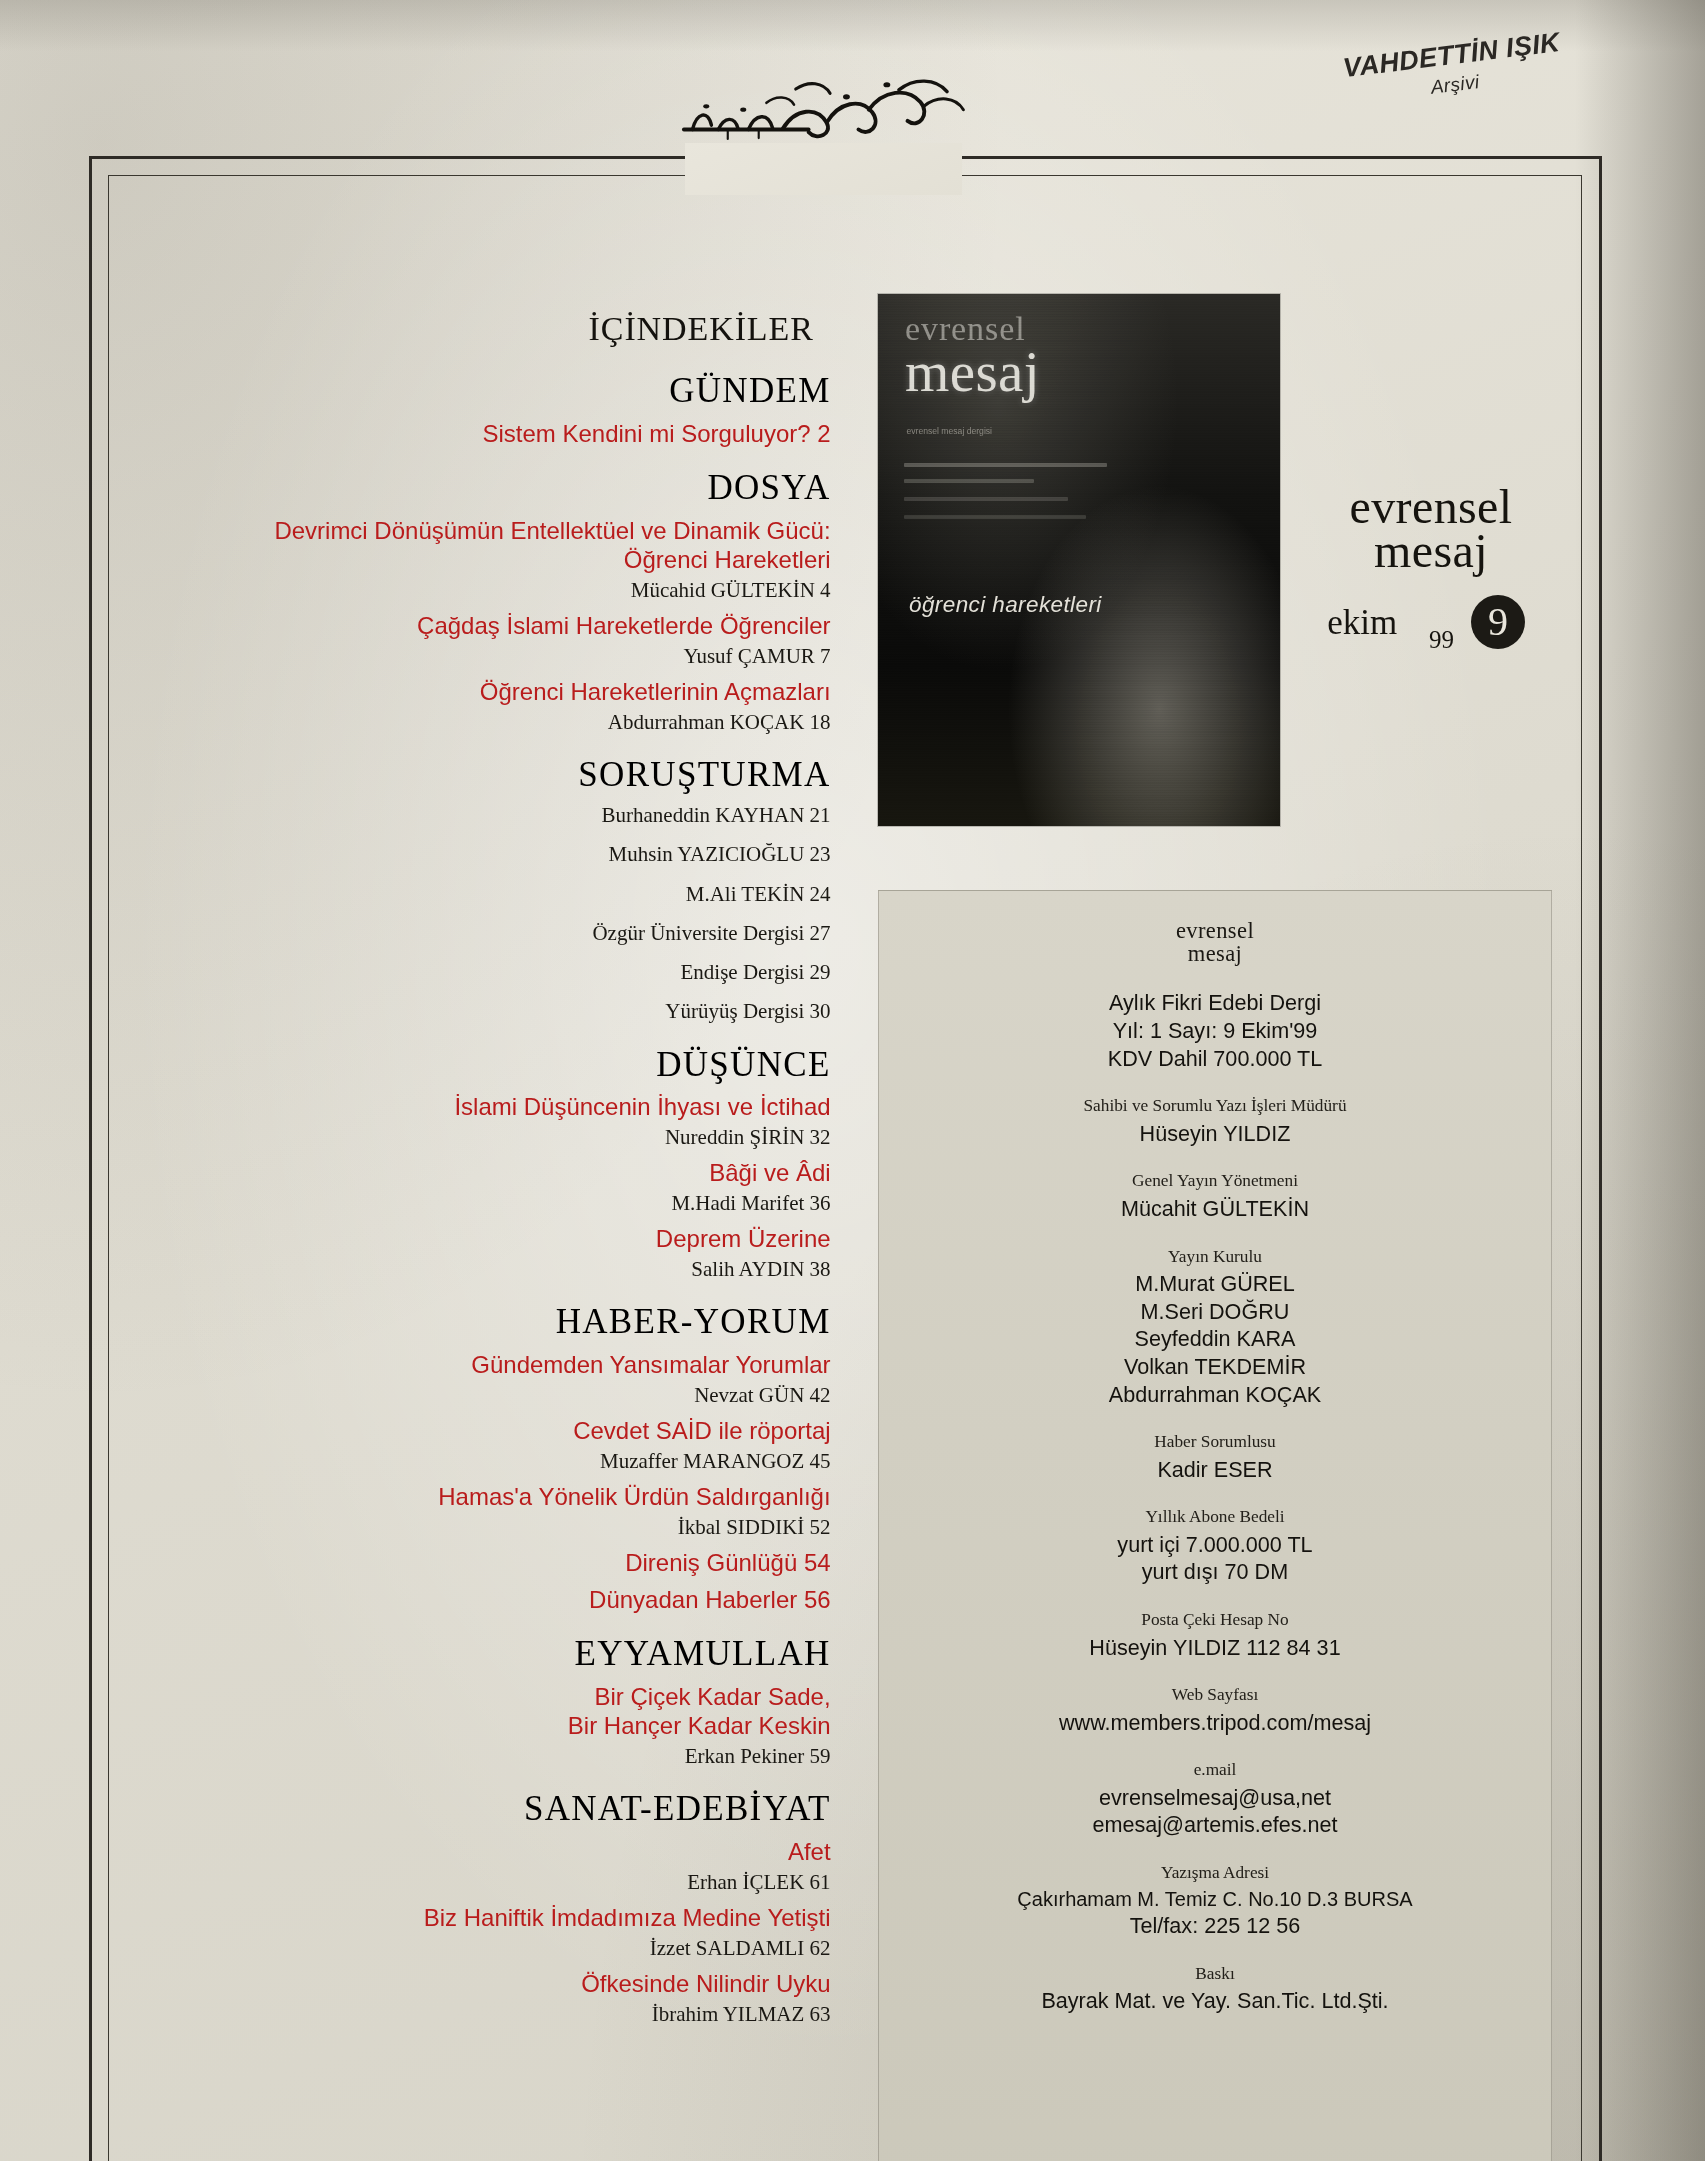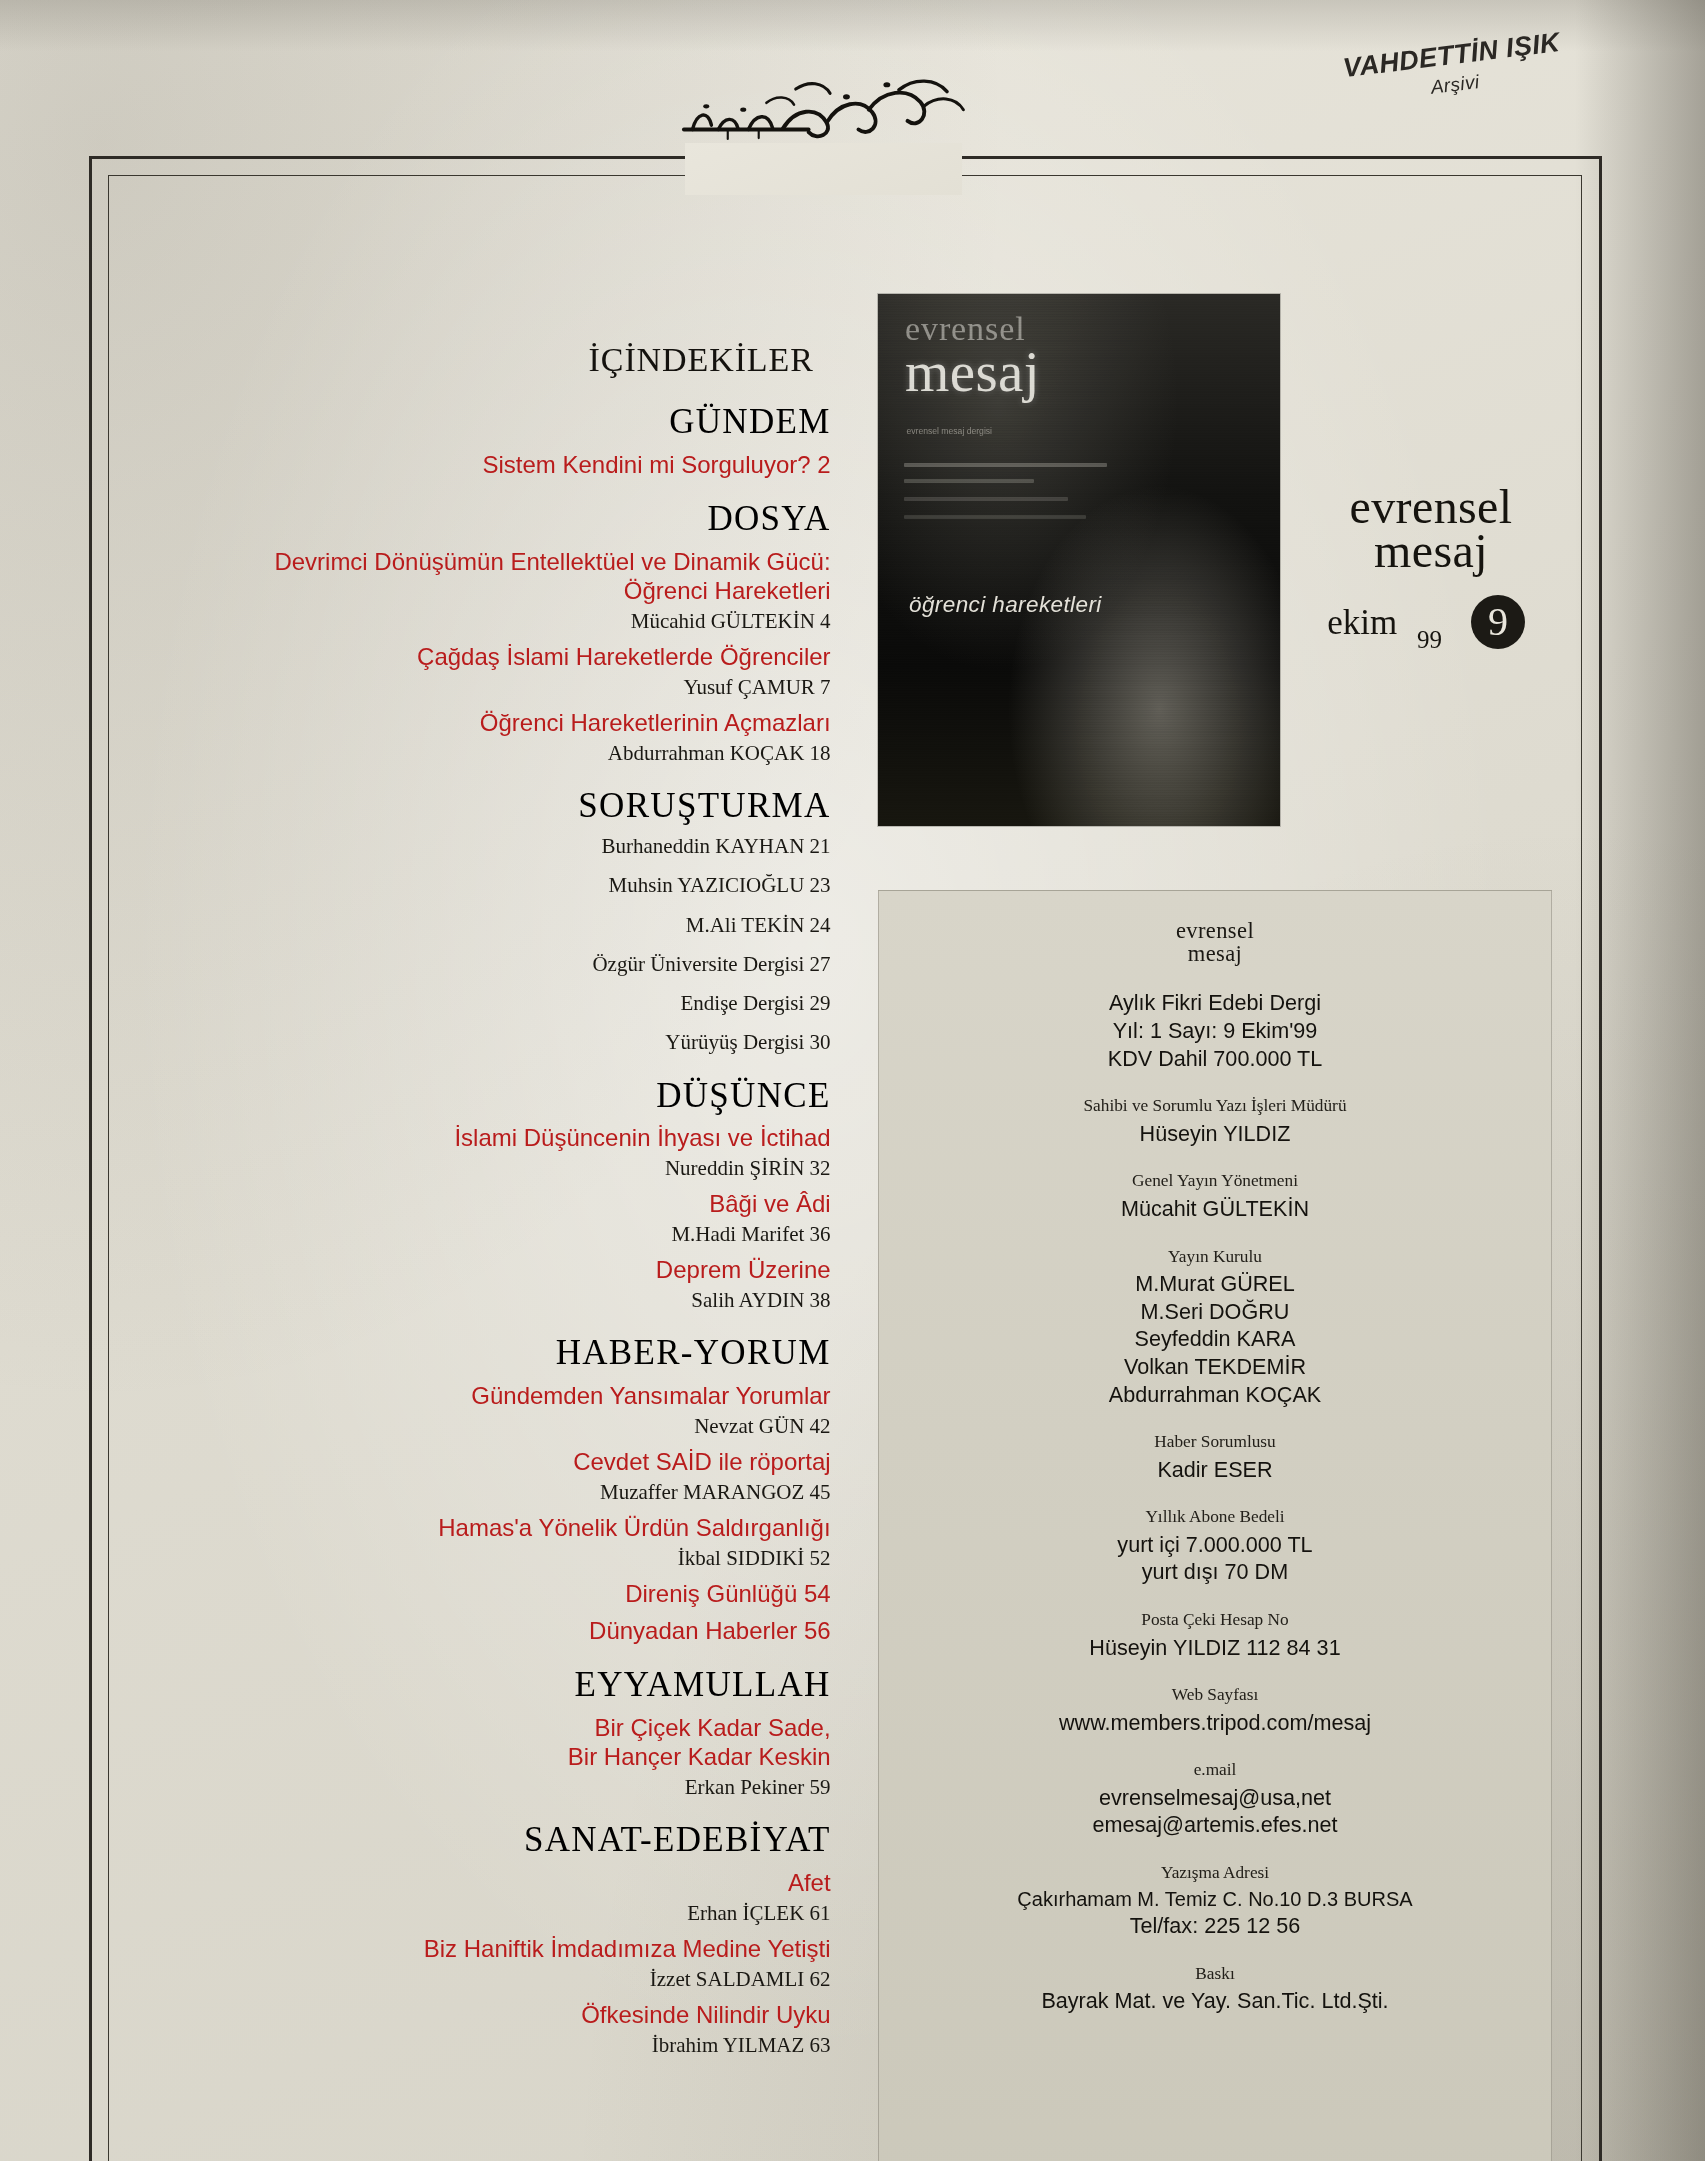--- a/index.html
+++ b/index.html
@@ -114,21 +114,21 @@
   .content {
     position: absolute;
     top: 285px;
     left: 143px;
     width: 1414px;
   }
 
   
   .toc {
     position: absolute;
-    top: 56px;
+    top: 25px;
     left: 8.6px;
     width: 692px;
     text-align: right;
     padding-right: 13px;
     box-sizing: border-box;
   }
   .toc .toc-title {
     font-family: "Liberation Serif", serif;
     font-size: 34px;
     letter-spacing: 0.9px;
@@ -264,21 +264,21 @@
   }
   .issue-month {
     position: absolute;
     left: 17.3px;
     top: 11.2px;
     font-size: 35px;
     font-family: "Liberation Serif", serif;
   }
   .issue-year {
     position: absolute;
-    left: 107px;
+    left: 119px;
     top: 34px;
     font-size: 25px;
     font-family: "Liberation Serif", serif;
   }
   .issue-number {
     position: absolute;
     left: 161px;
     top: 2.6px;
     width: 54px;
     height: 54px;

